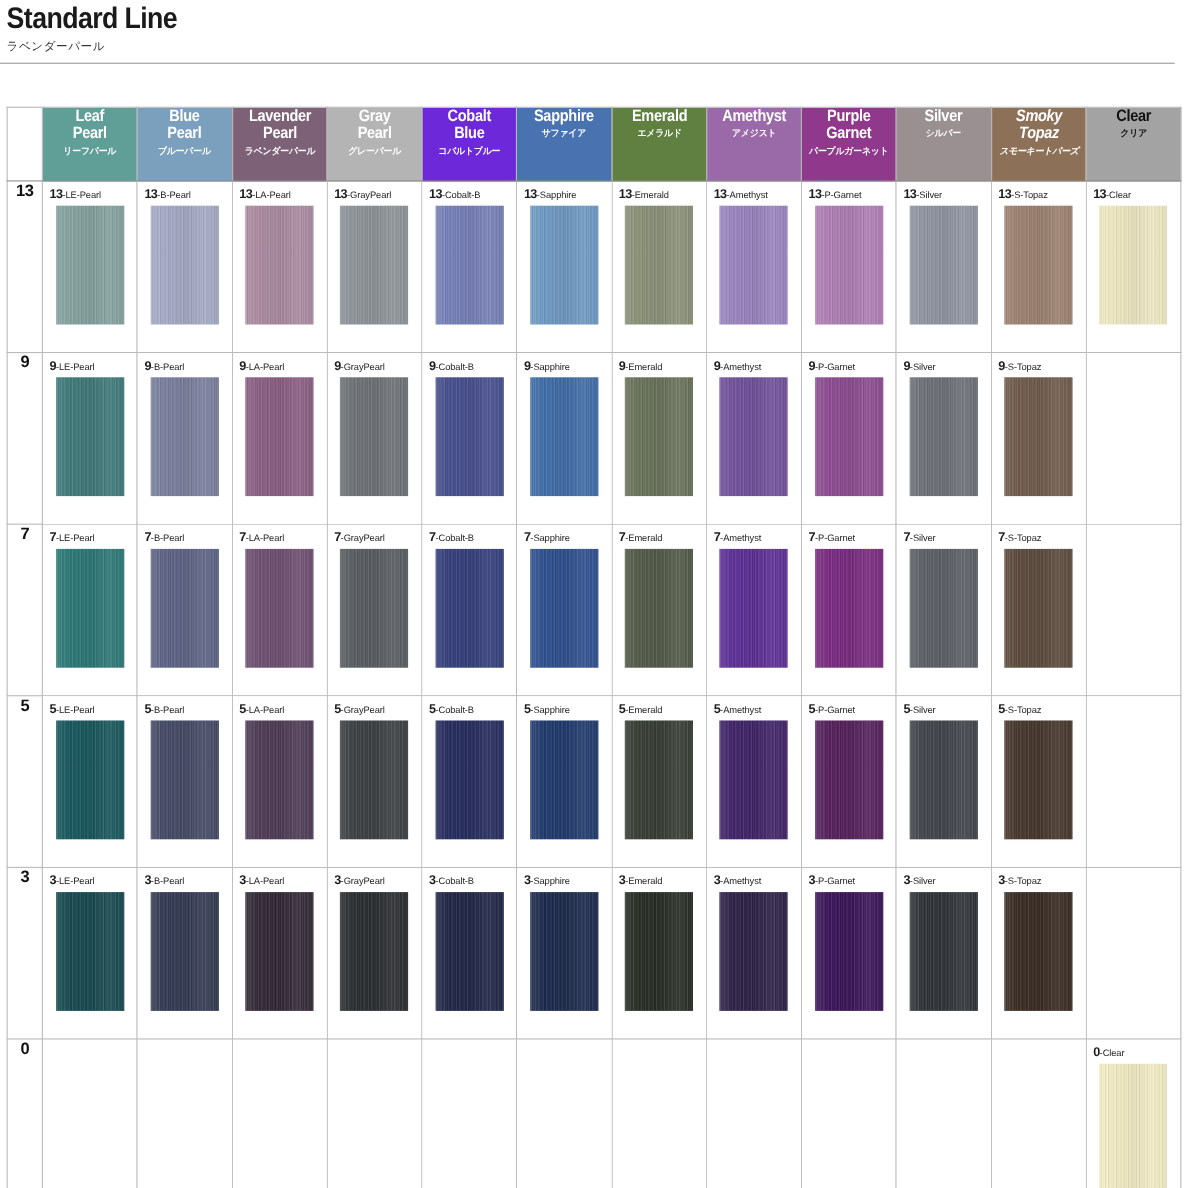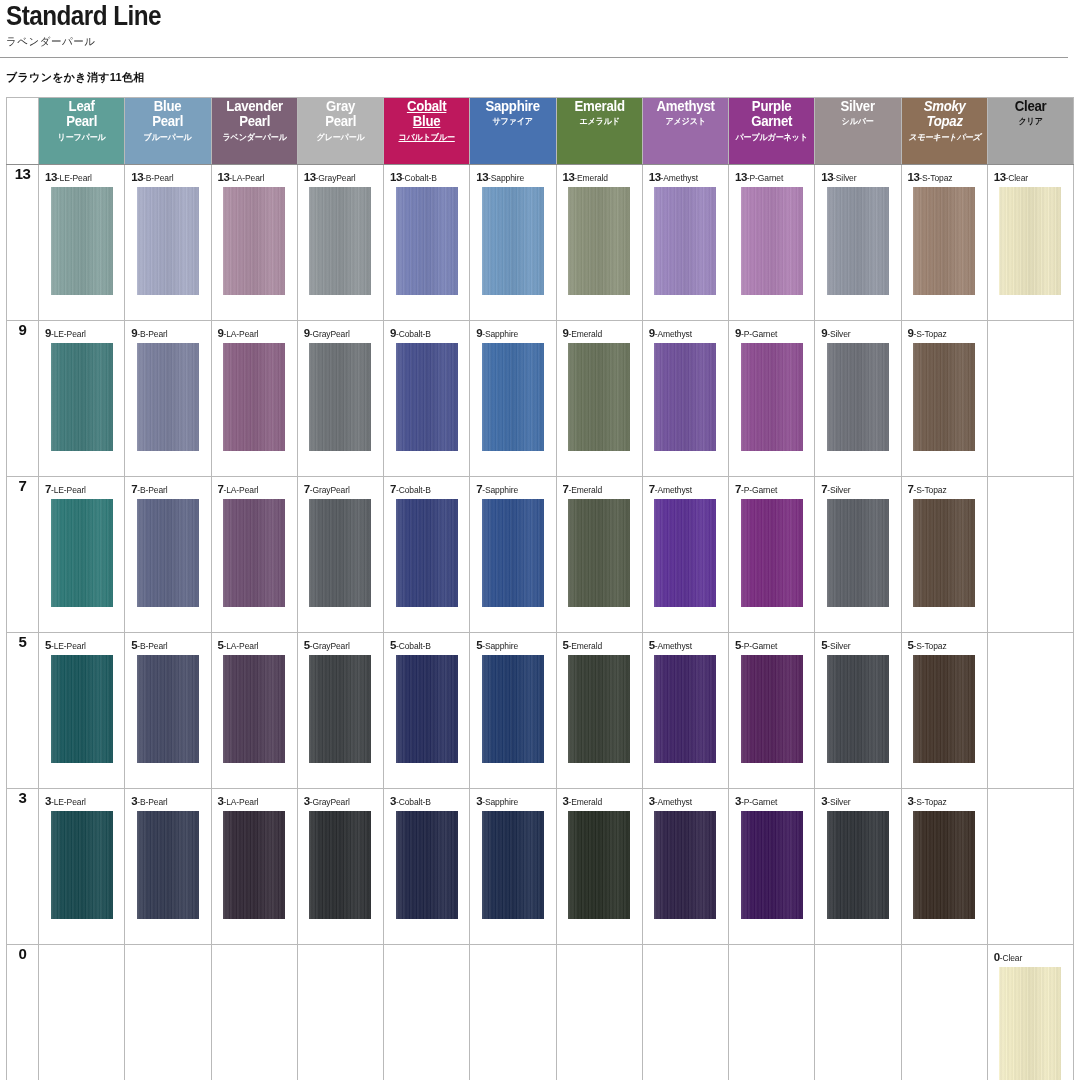--- a/index.html
+++ b/index.html
@@ -173,21 +173,20 @@
 </style>
 </head>
 <body>
 
 <div class="page">
 
   <div class="doc-header">
     <div class="title-en">Standard Line</div>
     <div class="title-jp">ラベンダーパール</div>
     <div class="rule"></div>
-    <div class="subtitle">ブラウンをかき消す11色相</div>
   </div>
 
   <div class="chart-wrap">
     <table class="swatch-table">
       <colgroup id="colgroup-holder">
         <col class="rownum-col">
       <col>
           <col>
           <col>
           <col>
@@ -216,21 +215,21 @@
             <th class="col-head" style="background: rgb(125, 98, 119); color: rgb(255, 255, 255); margin-top: 44px;">
               <div class="head-en">Lavender
 Pearl</div>
               <div class="head-jp">ラベンダーパール</div>
             </th>
             <th class="col-head" style="background: rgb(180, 180, 180); color: rgb(255, 255, 255);">
               <div class="head-en">Gray
 Pearl</div>
               <div class="head-jp">グレーパール</div>
             </th>
-            <th class="col-head" style="background: #be185d; color: rgb(255, 255, 255); text-decoration: underline;">
+            <th class="col-head" style="background: #6d28d9; color: rgb(255, 255, 255);">
               <div class="head-en">Cobalt
 Blue</div>
               <div class="head-jp">コバルトブルー</div>
             </th>
             <th class="col-head" style="background: rgb(72, 114, 176); color: rgb(255, 255, 255);">
               <div class="head-en">Sapphire</div>
               <div class="head-jp">サファイア</div>
             </th>
             <th class="col-head" style="background: rgb(95, 128, 64); color: rgb(255, 255, 255); margin-left: 12px;">
               <div class="head-en">Emerald</div>

